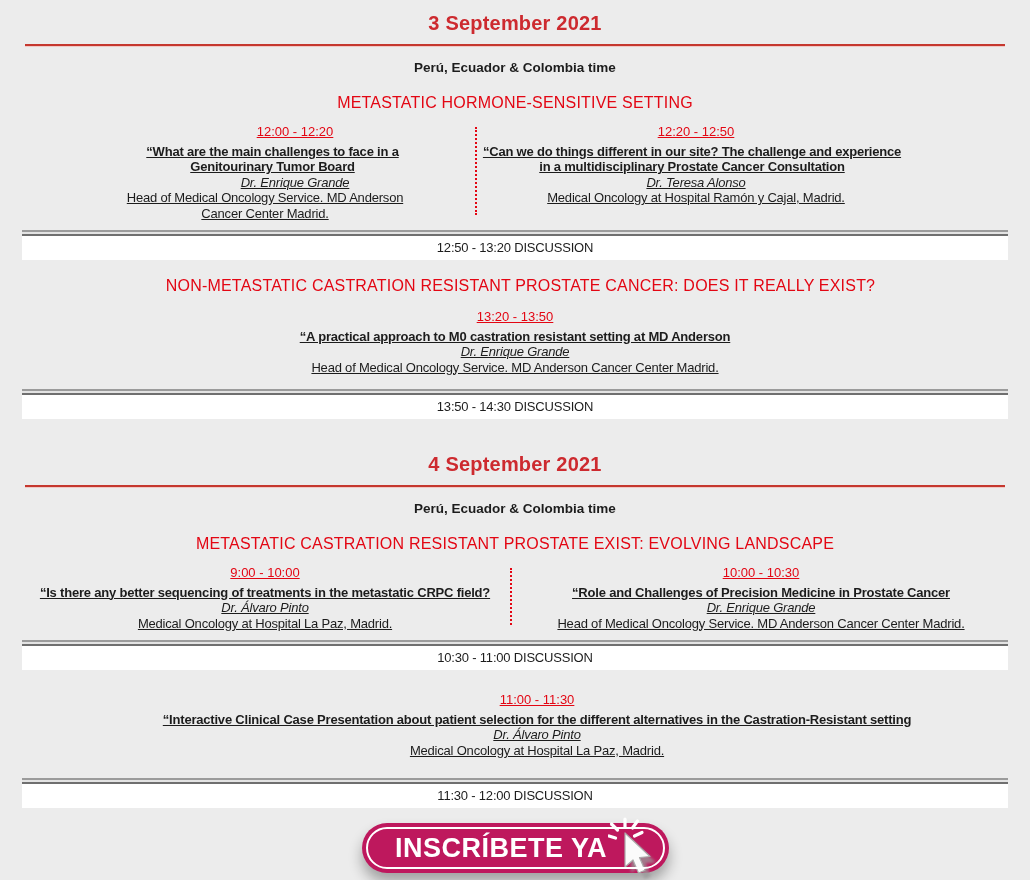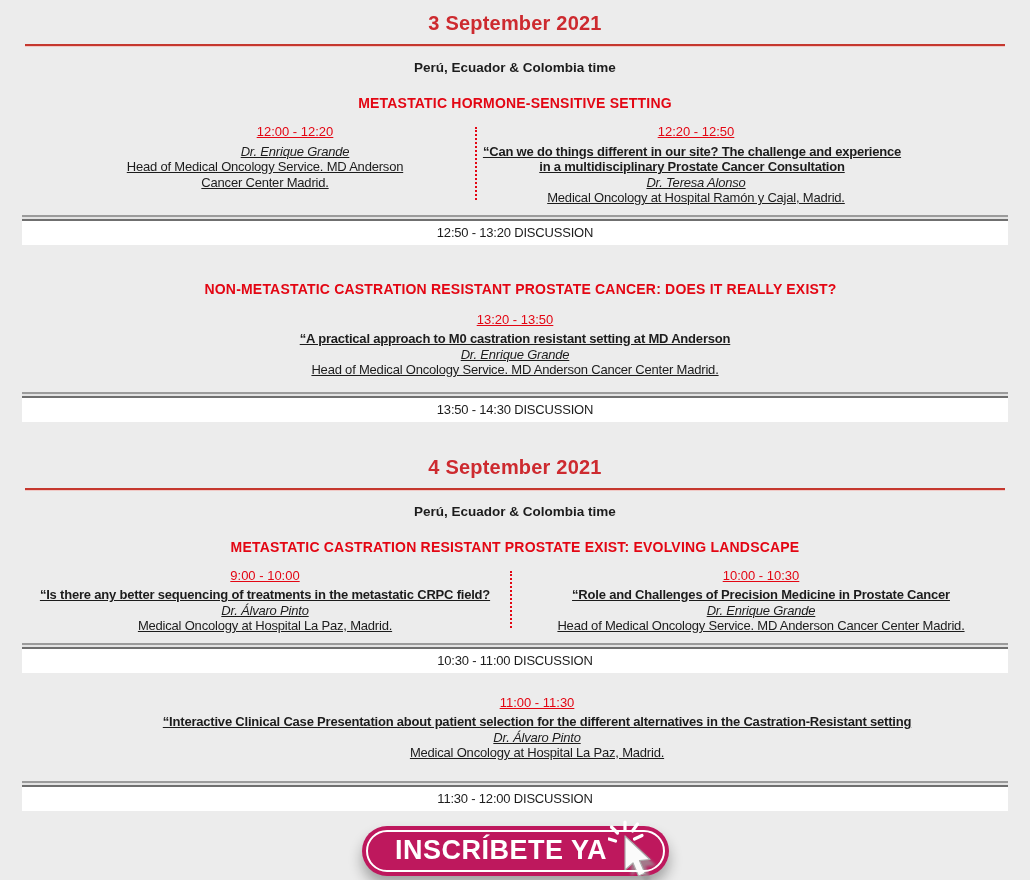--- a/index.html
+++ b/index.html
@@ -18,21 +18,21 @@
     color:#cd2a2f;font-size:20px;font-weight:bold;line-height:22px;letter-spacing:.2px;
   }
   .date-rule{
     border:none;height:0;
     border-top:2px solid #c5372e;border-bottom:1px solid #f0c9c6;
     margin:10px 25px 0 25px;
   }
   .timezone{margin:13px 0 0 0;text-align:center;font-size:13.5px;font-weight:bold;line-height:15px;}
   .section-header{
     margin:20px 0 0 0;text-align:center;
-    color:#e30613;font-size:14px;font-weight:bold;line-height:16px;letter-spacing:.2px;
+    color:#e30613;font-size:16px;font-weight:normal;line-height:16px;letter-spacing:.2px;
   }
 
   
   .row{display:flex;align-items:flex-start;margin:13px auto 0 auto;}
   .row-day1{width:800px;}
   .row-day1 .col-a{width:360px;}
   .row-day1 .col-b{width:438px;}
   .row-day2{width:990px;}
   .row-day2 .col-a{width:490px;}
   .row-day2 .col-b{width:498px;}
@@ -83,38 +83,39 @@
   <section>
     <h1 class="date-heading">3 September 2021</h1>
     <hr class="date-rule">
     <p class="timezone">Perú, Ecuador &amp; Colombia time</p>
 
     <h2 class="section-header">METASTATIC HORMONE-SENSITIVE SETTING</h2>
 
     <div class="row row-day1">
       <div class="col col-a sess">
         <p class="time">12:00 - 12:20</p>
+        <p class="title narrow-title">“What are the main challenges to face in a Genitourinary Tumor Board</p>
         <p class="speaker">Dr. Enrique Grande</p>
         <p class="affil narrow-affil">Head of Medical Oncology Service. MD Anderson Cancer Center Madrid.</p>
       </div>
       <div class="v-divider"></div>
       <div class="col col-b sess">
         <p class="time">12:20 - 12:50</p>
         <p class="title mid-title">“Can we do things different in our site? The challenge and experience in a multidisciplinary Prostate Cancer Consultation</p>
         <p class="speaker">Dr. Teresa Alonso</p>
         <p class="affil">Medical Oncology at Hospital Ramón y Cajal, Madrid.</p>
       </div>
     </div>
 
     <div class="disc-wrap">
       <div class="dbl-rule"></div>
       <div class="disc-bar">12:50 - 13:20 DISCUSSION</div>
     </div>
 
-    <h2 class="section-header" style="margin-top:36px;padding-left:11px;">NON-METASTATIC CASTRATION RESISTANT PROSTATE CANCER: DOES IT REALLY EXIST?</h2>
+    <h2 class="section-header" style="margin-top:18px;padding-left:11px;">NON-METASTATIC CASTRATION RESISTANT PROSTATE CANCER: DOES IT REALLY EXIST?</h2>
 
     <div class="sess centered">
       <p class="time">13:20 - 13:50</p>
       <p class="title">“A practical approach to M0 castration resistant setting at MD Anderson</p>
       <p class="speaker">Dr. Enrique Grande</p>
       <p class="affil">Head of Medical Oncology Service. MD Anderson Cancer Center Madrid.</p>
     </div>
 
     <div class="disc-wrap" style="margin-top:14px;">
       <div class="dbl-rule"></div>

